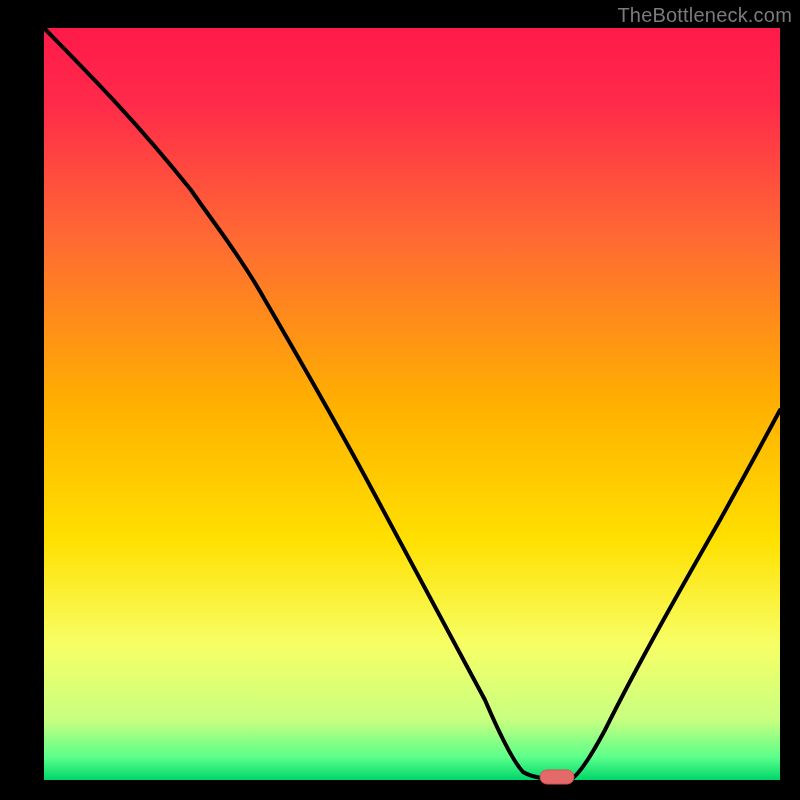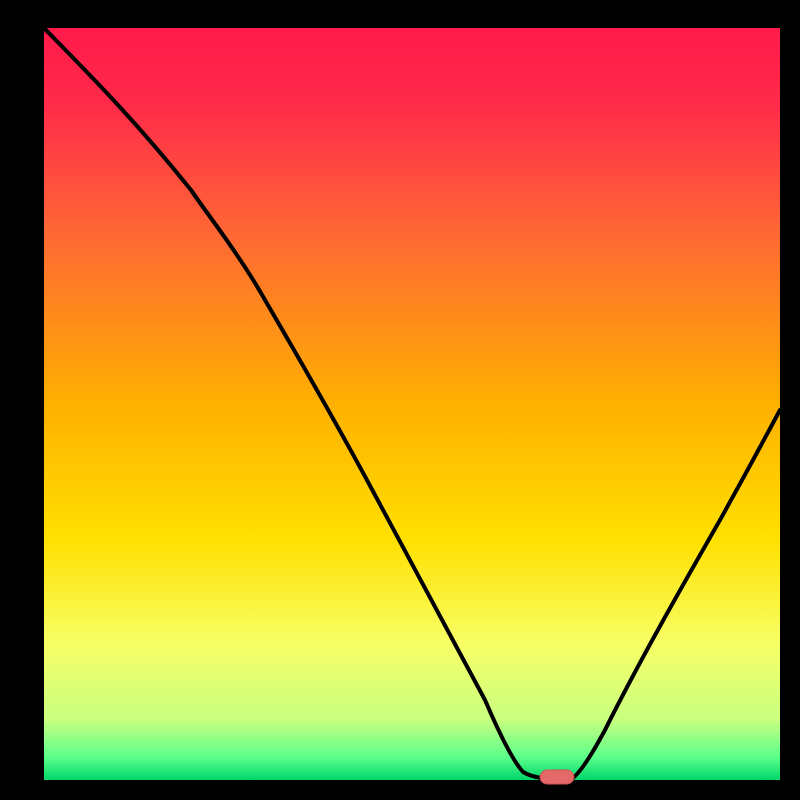--- a/index.html
+++ b/index.html
@@ -66,14 +66,15 @@
              L 570 780
              C 578 776, 590 758, 605 730
              C 640 660, 680 590, 720 520
              C 745 475, 765 438, 780 410"></path>
 
     <rect x="540" y="770" width="34" height="14" rx="7" ry="7" fill="#e46a6a" stroke="#d94f55" stroke-width="1"></rect>
 
     <rect x="44" y="28" width="736" height="752" fill="none" stroke="#000000" stroke-width="0"></rect>
   </svg>
 
+  <div class="watermark">TheBottleneck.com</div>
 
 </div>
 
 </body></html>

